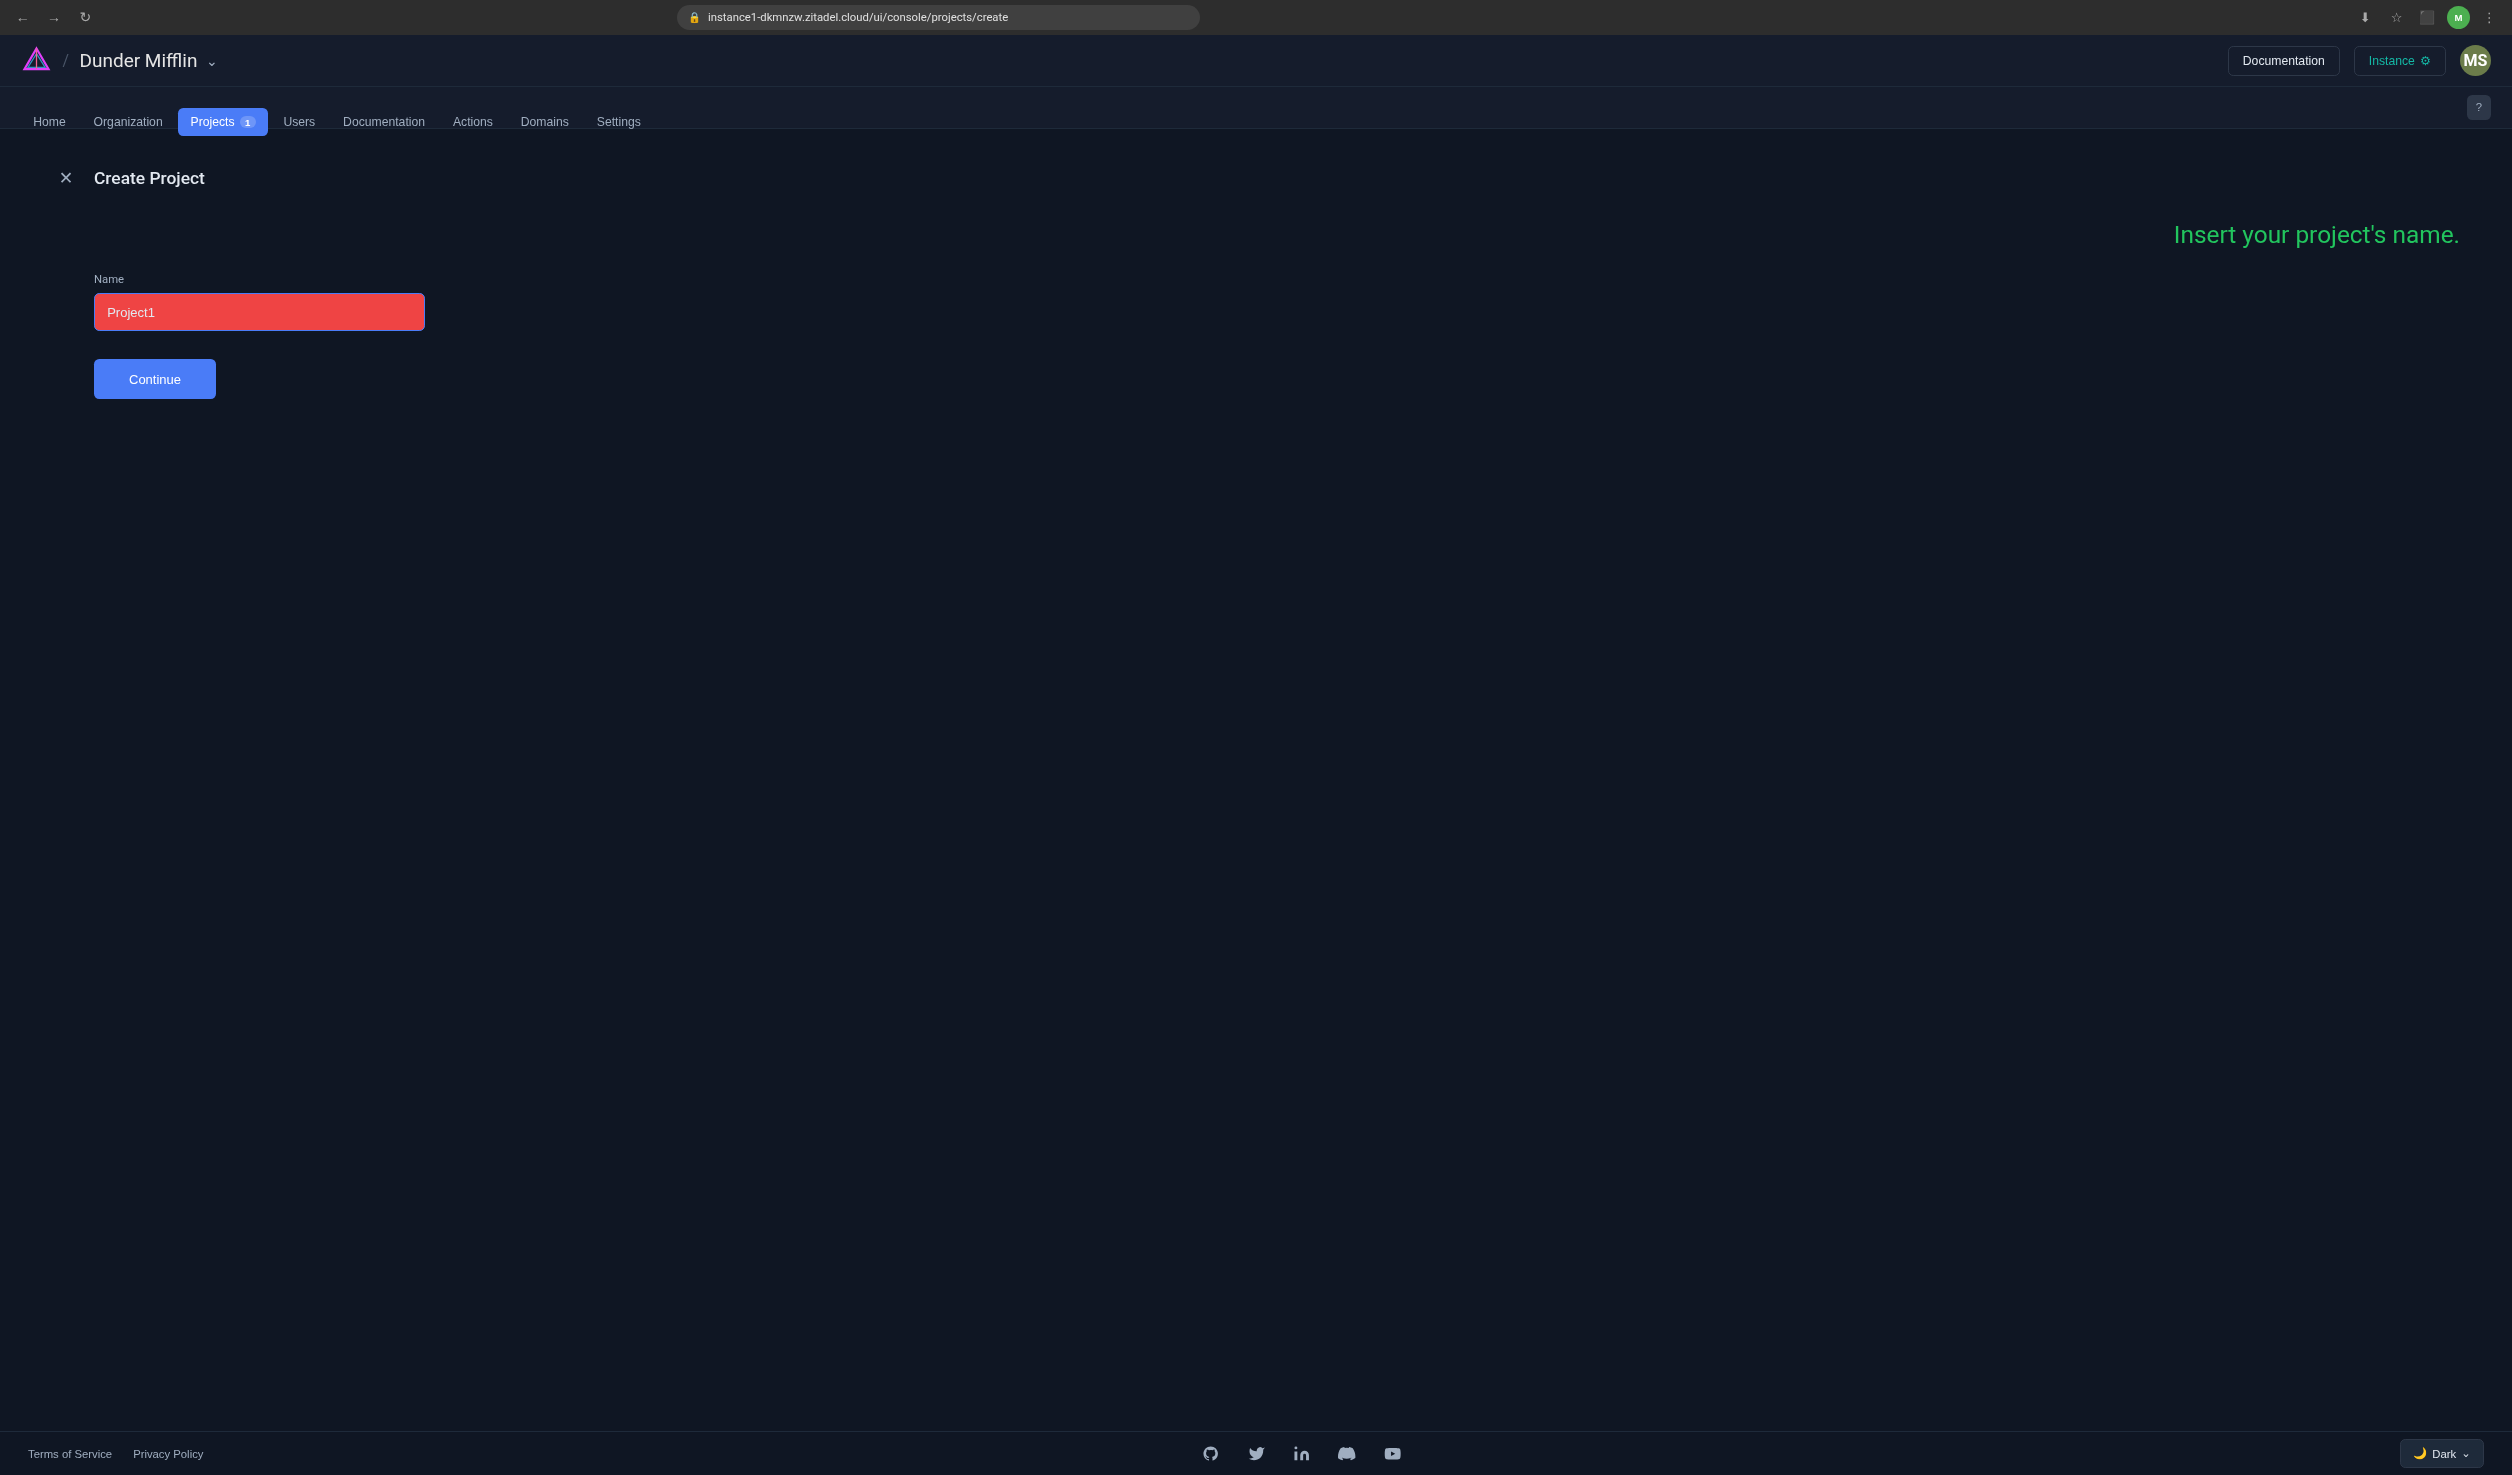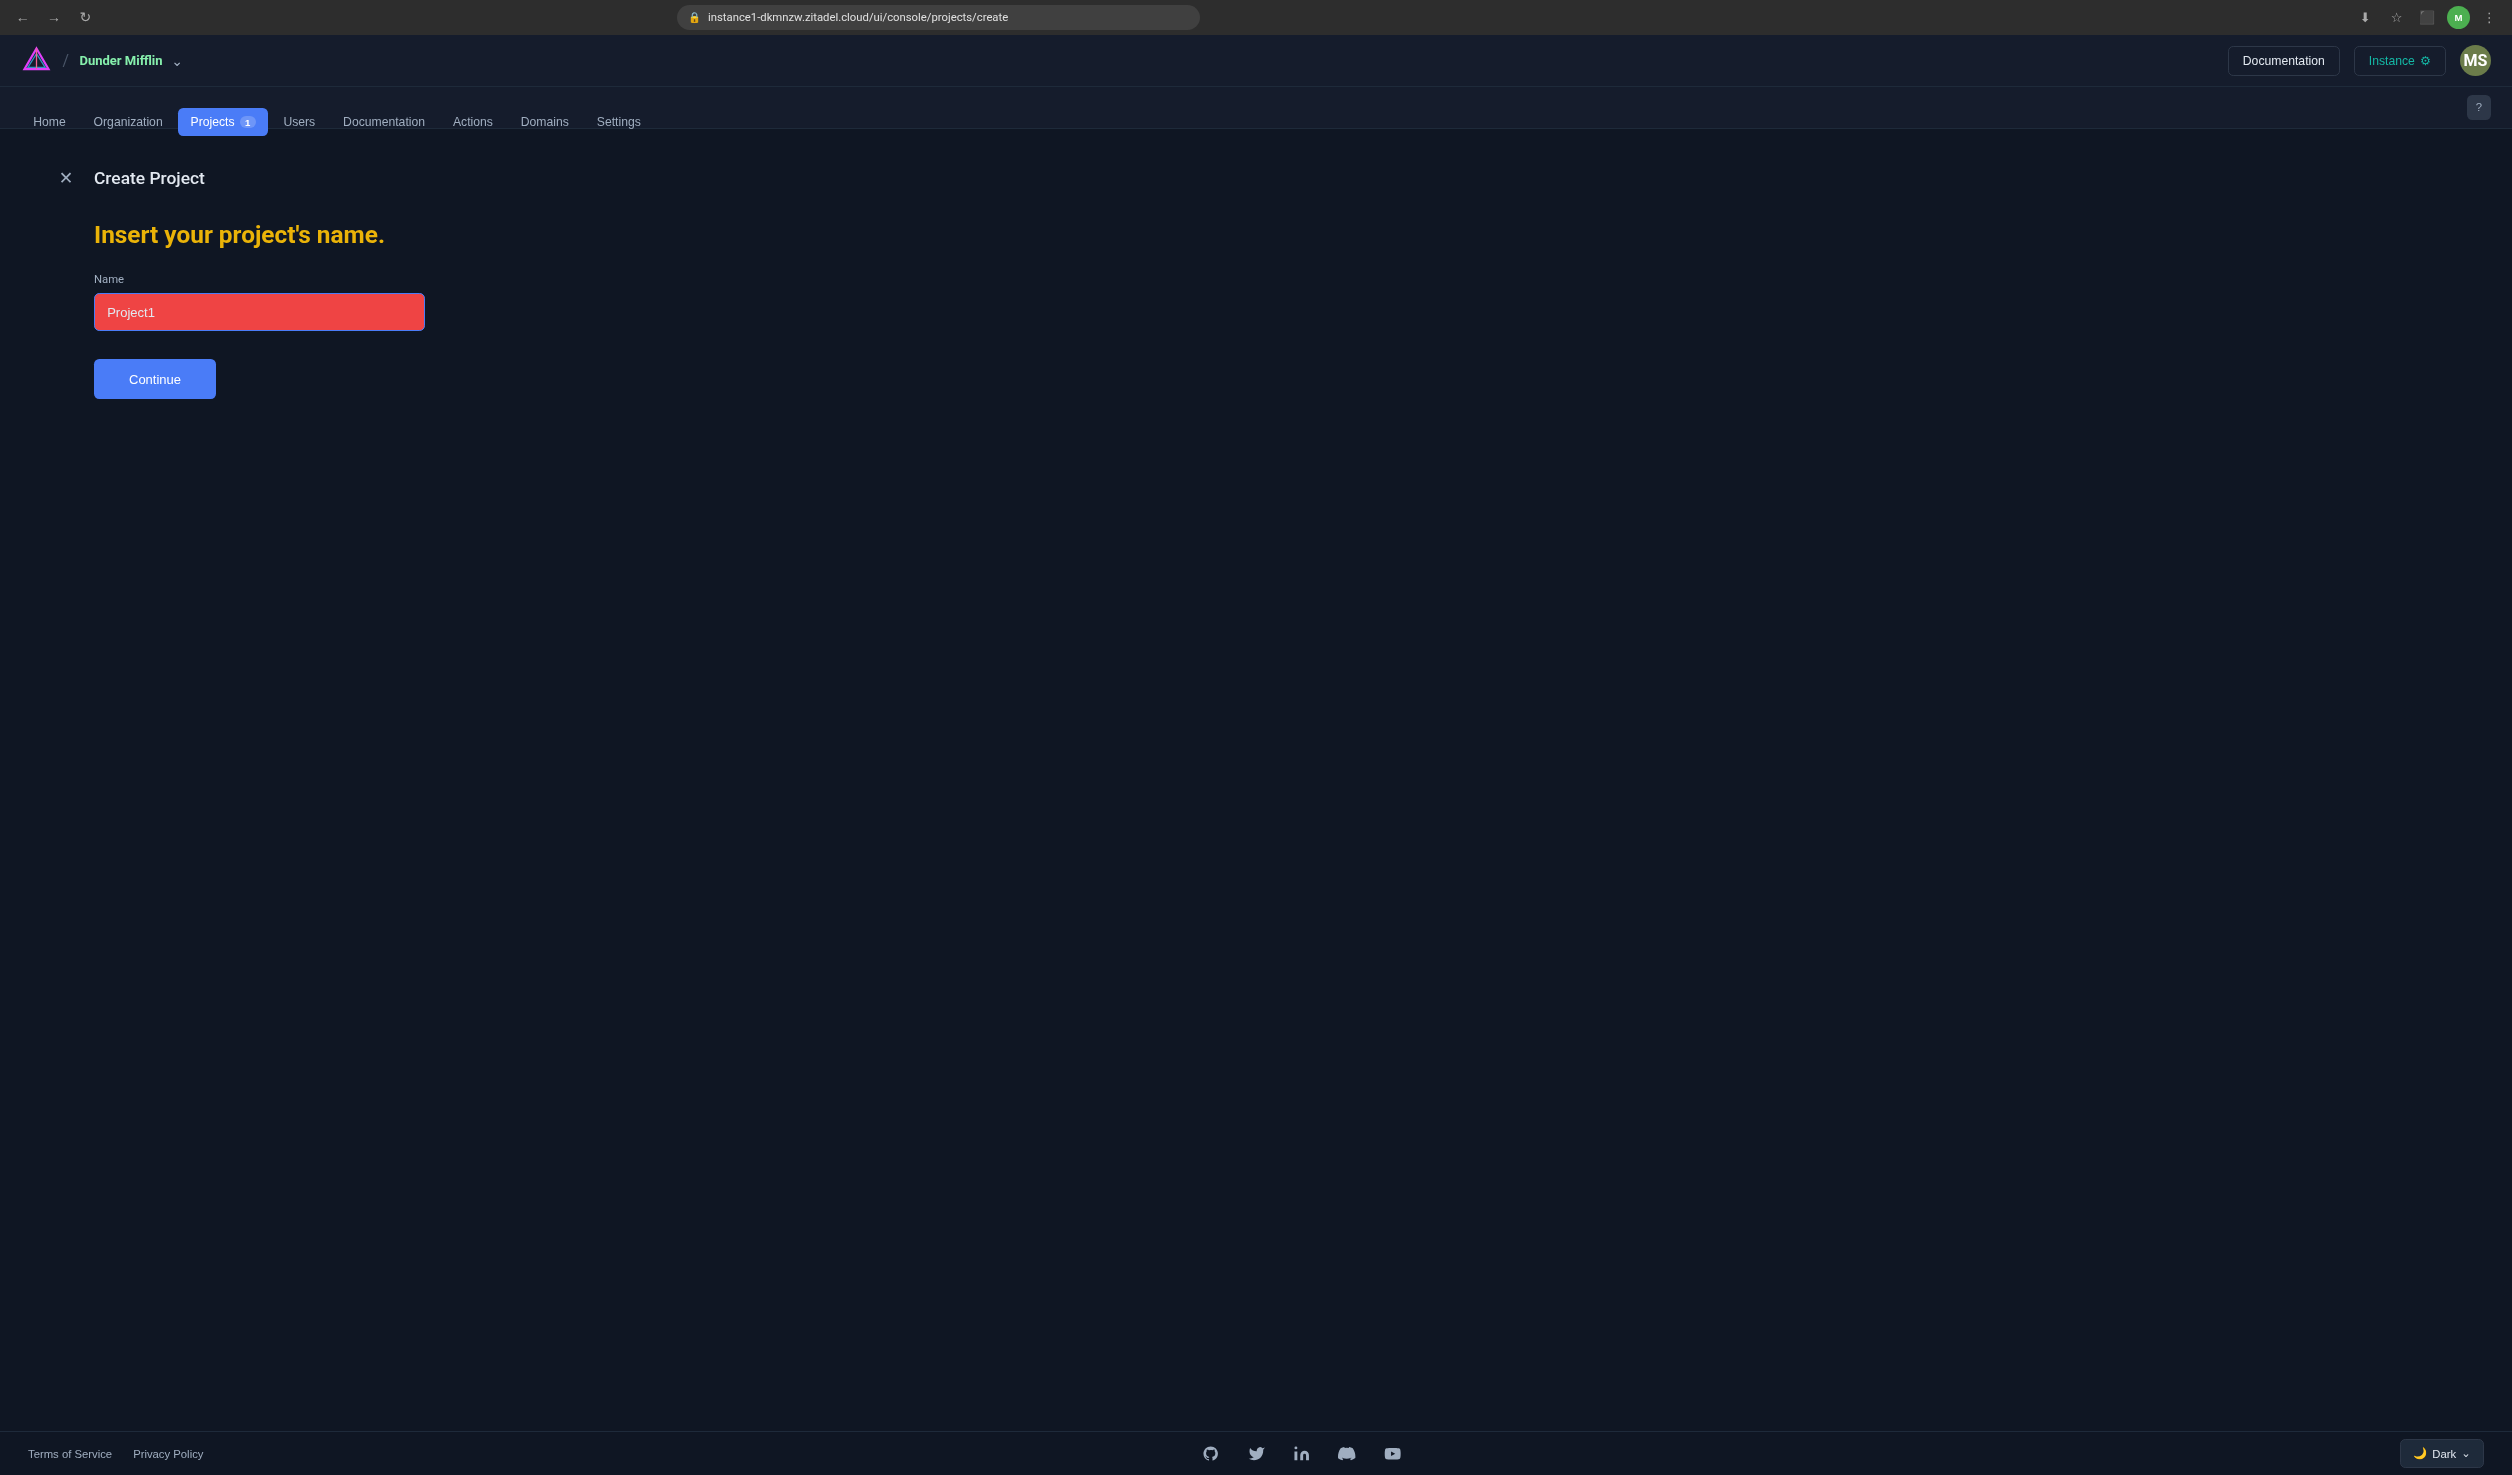--- a/index.html
+++ b/index.html
@@ -107,23 +107,23 @@
     .logo-svg {
       width: 31px;
       height: 31px;
     }
     .breadcrumb-sep {
       color: #4a5568;
       font-size: 15.7px;
       margin: 0 3.5px;
     }
     .org-name {
-      color: #86efac;
-      font-size: 13px;
-      font-weight: 700;
+      color: #e5e5e5;
+      font-size: 19px;
+      font-weight: 400;
     }
     .org-dropdown-btn {
       background: none;
       border: none;
       color: #a0aec0;
       cursor: pointer;
       font-size: 14px;
       padding: 1.7px;
     }
     .header-spacer { flex: 1; }
@@ -237,24 +237,25 @@
     }
     .page-title {
       color: #e2e8f0;
       font-size: 17.4px;
       font-weight: 500;
     }
     .form-section {
       margin-left: 42px;
     }
     .form-heading {
-      color: #eab308;
+      color: #22c55e;
       font-size: 24.4px;
-      font-weight: 700;
+      font-weight: 400;
       margin-bottom: 24.4px;
+      text-align: right;
     }
     .form-label {
       color: #a0aec0;
       font-size: 11.3px;
       margin-bottom: 7px;
       display: block;
     }
     .form-input {
       width: 331px;
       background: #ef4444;

